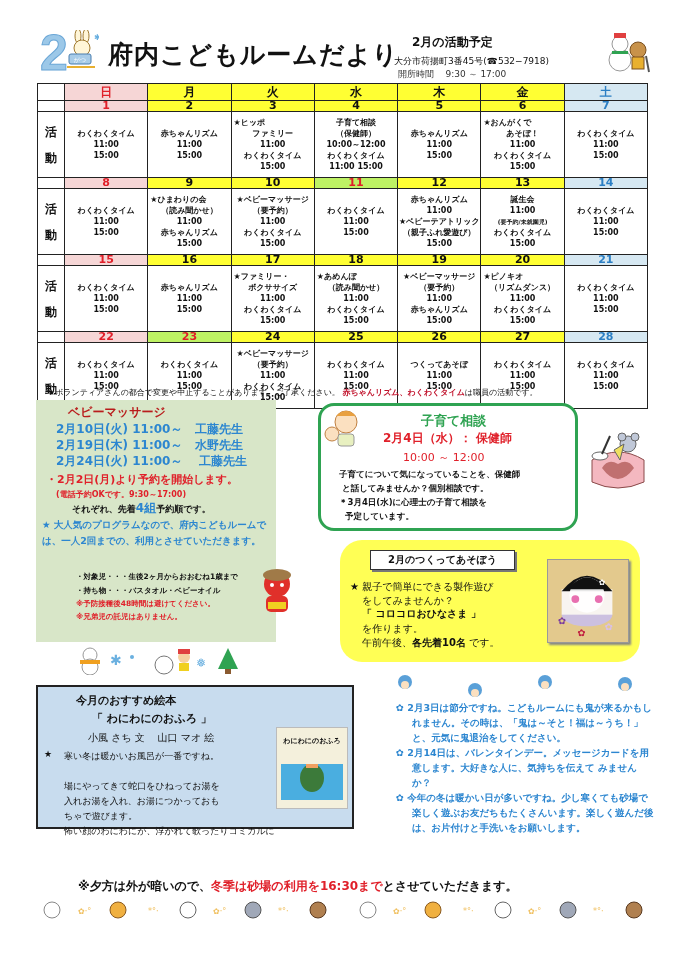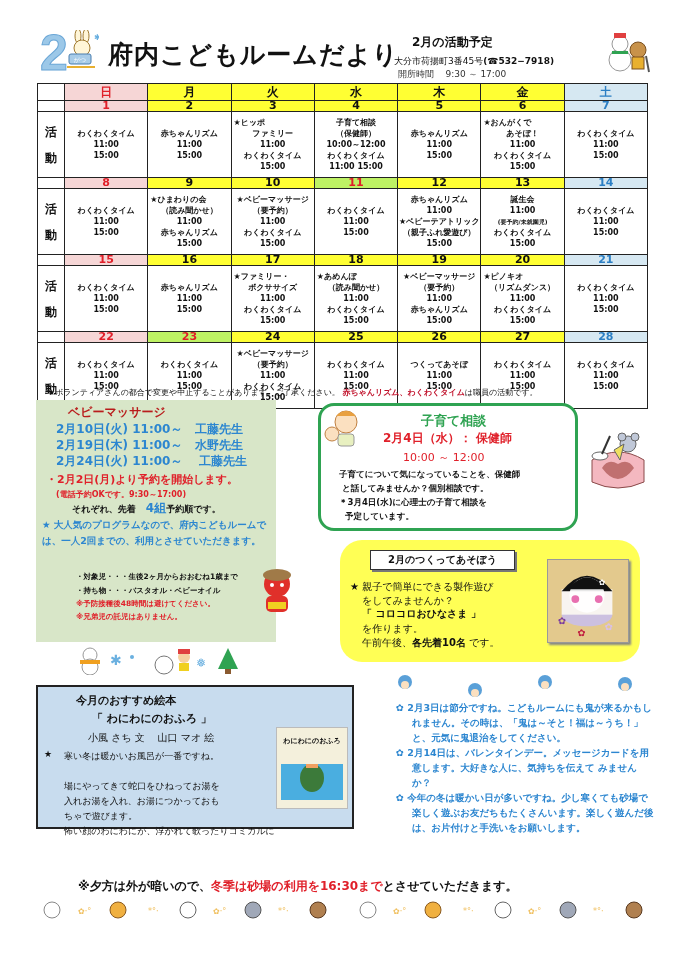--- a/index.html
+++ b/index.html
@@ -4,21 +4,21 @@
 <style>
   * { box-sizing: border-box; margin: 0; padding: 0; }
   body { width: 678px; height: 960px; background: #fff; font-family: "DejaVu Sans", sans-serif; position: relative; overflow: hidden; color: #111; }
   .abs { position: absolute; }
   
   .logo-2 { left: 40px; top: 28px; font-size: 50px; font-weight: bold; color: #9cc8e8; line-height: 1; font-family: "Liberation Sans", sans-serif; -webkit-text-stroke: 1px #6aa6d6; }
   .logo-bunny { left: 65px; top: 30px; width: 34px; height: 40px; }
   .title { left: 108px; top: 38px; font-size: 25px; font-weight: bold; letter-spacing: 1px; }
   .sub-title { left: 412px; top: 34px; font-size: 12px; font-weight: bold; }
   .address { left: 394px; top: 55px; font-size: 9px; }
-  .address b { font-weight: bold; }
+  .address b { font-weight: normal; }
   .hours { left: 398px; top: 68px; font-size: 9px; color: #333; }
   .snowman { left: 606px; top: 30px; width: 46px; height: 44px; }
 
   
   table.cal { position: absolute; left: 37px; top: 83px; width: 611px; border-collapse: collapse; table-layout: fixed; }
   table.cal td { border: 1px solid #222; text-align: center; font-size: 8px; font-weight: bold; line-height: 11px; }
   table.cal .hdr td { height: 17px; font-size: 12px; }
   table.cal .num td { height: 11px; font-size: 11px; line-height: 10px; }
   table.cal .act td { height: 66px; vertical-align: middle; }
   .c-sun { background: #f6d6d6; color: #e0202a; }
@@ -33,21 +33,21 @@
   .note { left: 48px; top: 387px; font-size: 8px; }
   .note b { font-weight: bold; color: #c0102a; }
 
   
   .massage { left: 36px; top: 400px; width: 240px; height: 242px; background: #d8e6c8; }
   .massage .h { position: absolute; left: 32px; top: 4px; font-size: 12px; font-weight: bold; color: #b91c1c; }
   .massage .d { position: absolute; left: 20px; font-size: 12px; font-weight: bold; color: #2c86d0; white-space: pre; }
   .massage .red { color: #e0202a; font-weight: bold; font-size: 11px; position: absolute; left: 10px; }
   .massage .red-s { color: #e0202a; font-size: 8px; position: absolute; left: 20px; font-weight: bold; }
   .massage .blk { position: absolute; left: 36px; font-size: 9px; font-weight: bold; }
-  .massage .blk span.hl { color: #2c86d0; font-size: 12px; padding-left: 10px; }
+  .massage .blk span.hl { color: #2c86d0; font-size: 12px; }
   .massage .blue { position: absolute; left: 6px; font-size: 9.5px; font-weight: bold; color: #2c86d0; line-height: 16px; width: 232px; }
   .massage .sm { position: absolute; left: 40px; font-size: 7.5px; font-weight: bold; }
   .massage .smr { position: absolute; left: 40px; font-size: 7.5px; color: #e0202a; font-weight: bold; }
   .oni { left: 254px; top: 566px; width: 46px; height: 50px; }
 
   .winter { left: 66px; top: 645px; width: 180px; height: 30px; }
 
   
   .consult { left: 318px; top: 403px; width: 260px; height: 128px; border: 3px solid #2fa352; border-radius: 16px; background: #fff; }
   .consult .h { position: absolute; left: 100px; top: 6px; font-size: 13px; font-weight: bold; color: #2fa352; }

